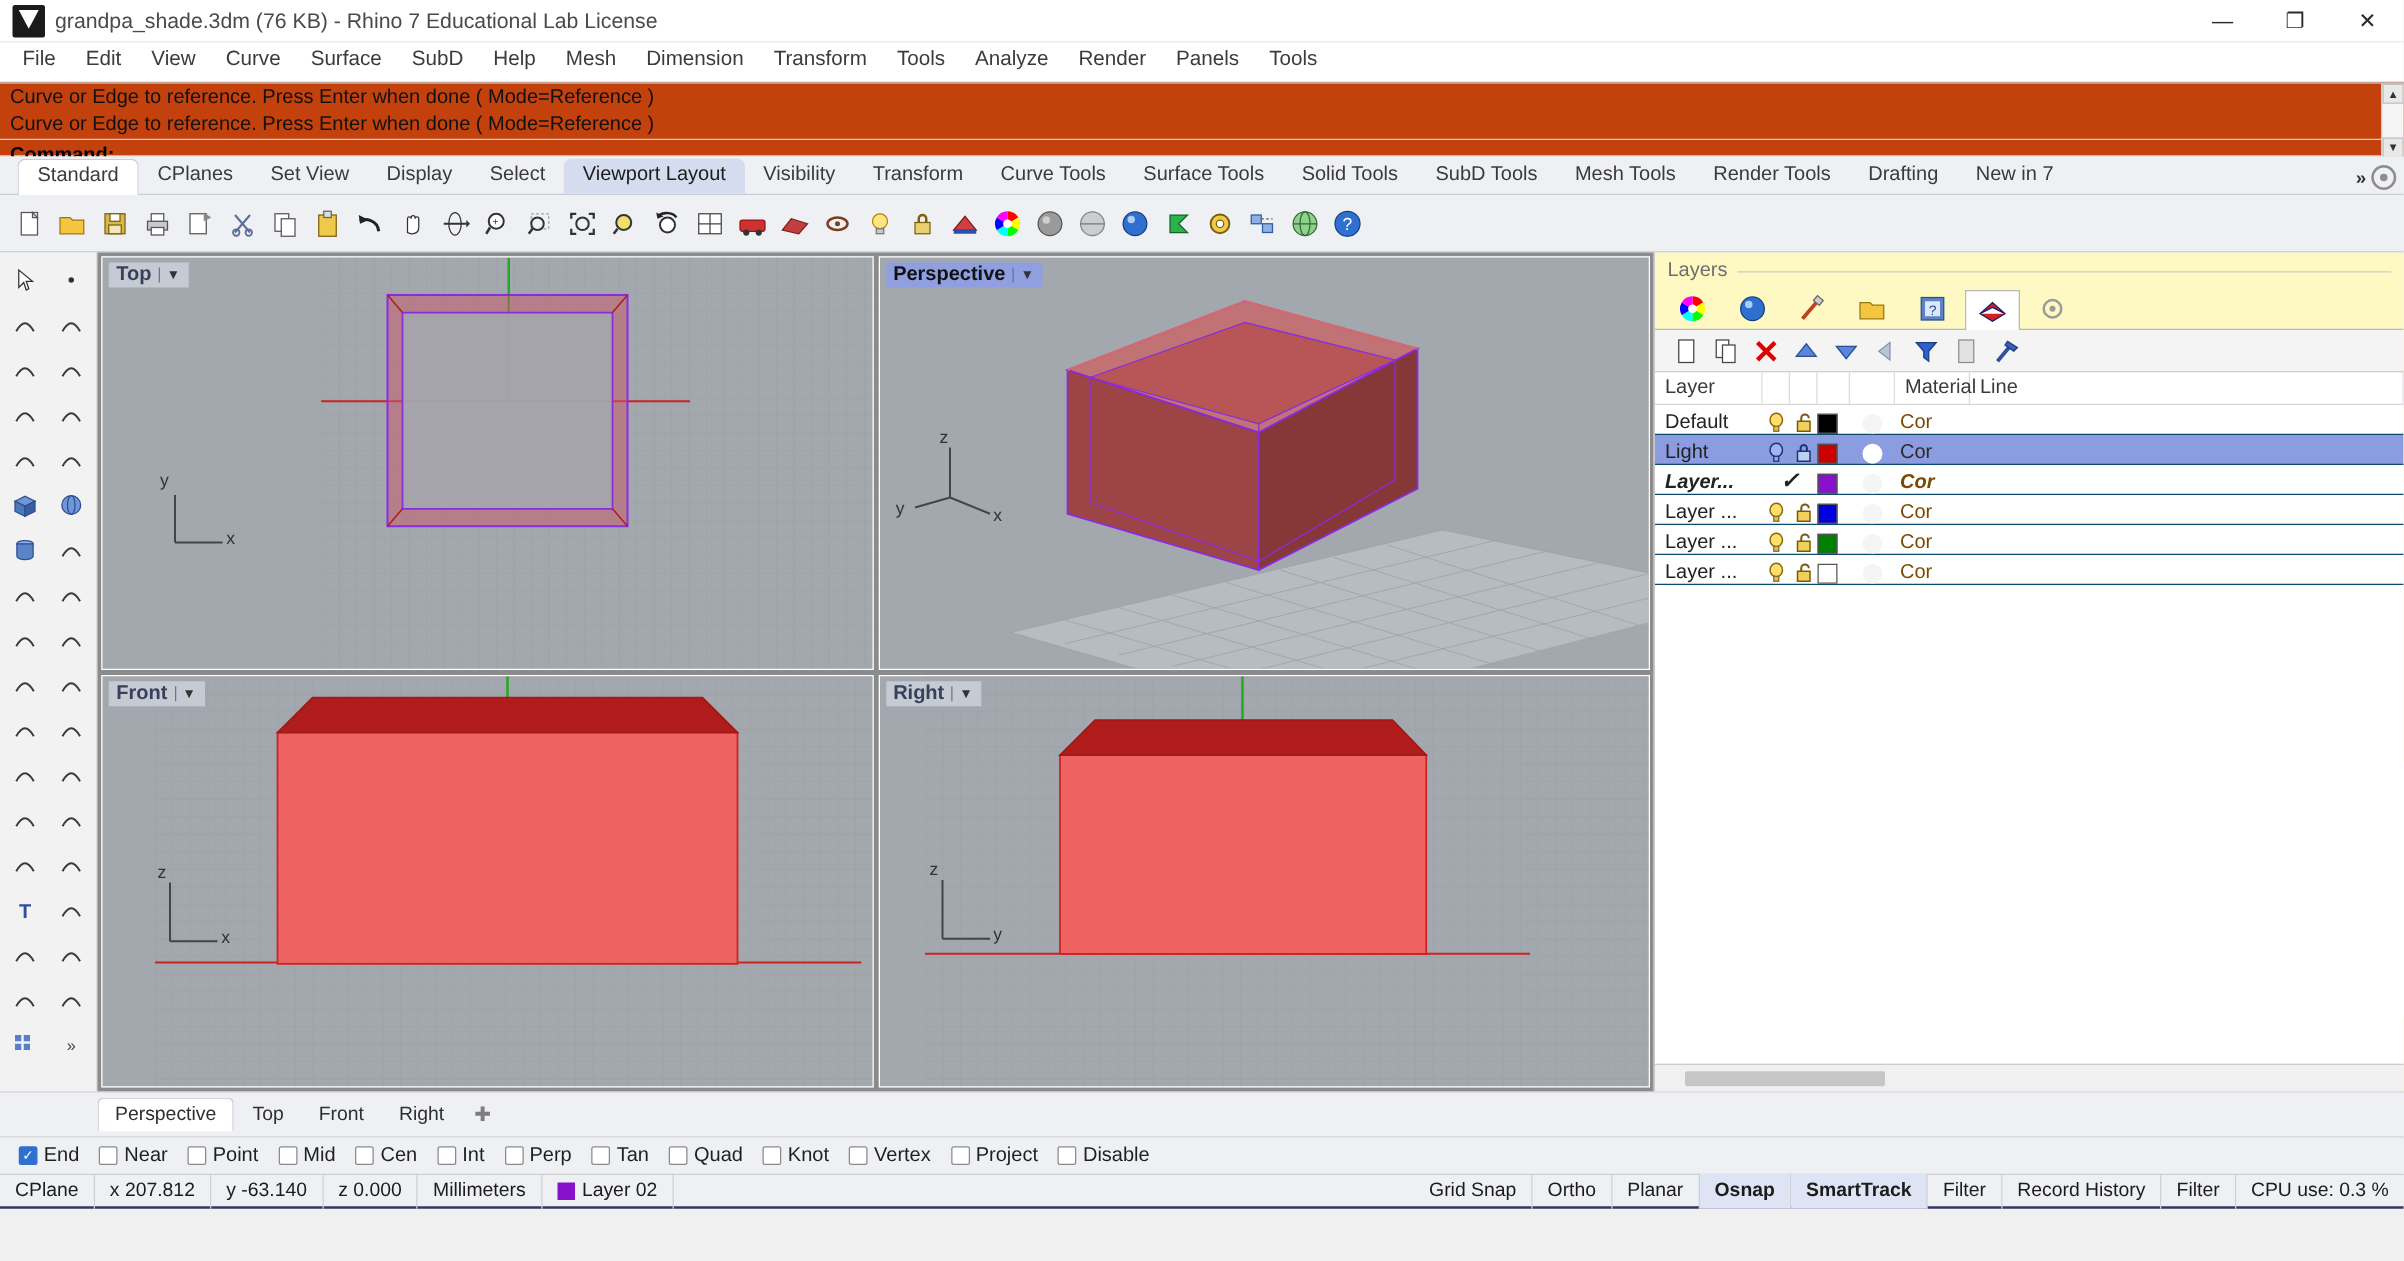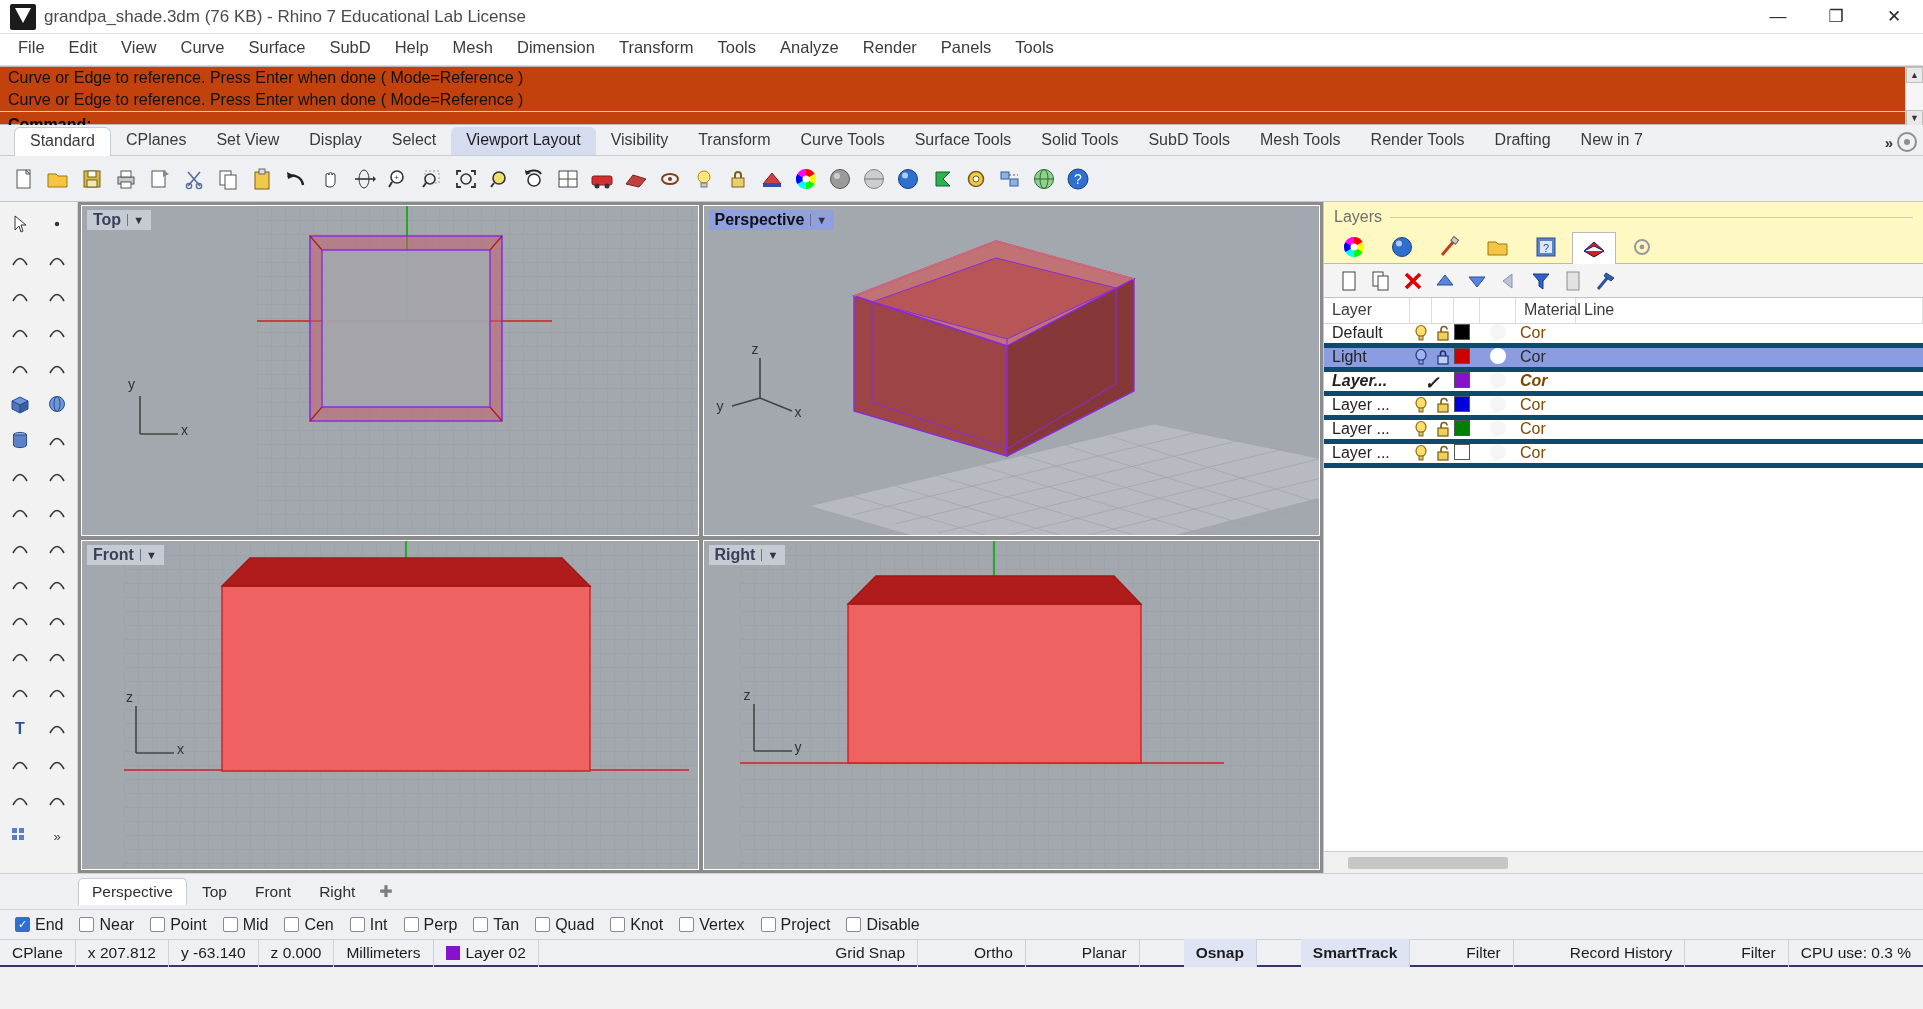--- a/index.html
+++ b/index.html
@@ -101,22 +101,22 @@
   .lpt { width:44px; height:32px; display:flex; align-items:center; justify-content:center; }
   .lpt.active { background:#fff; border:1px solid #b9b9b9; border-bottom:0;
     margin-bottom:-1px; }
   #lp-toolbar { height:34px; background:#f4f4f4; display:flex; align-items:center;
     gap:2px; padding-left:10px; border-bottom:1px solid #c3c3c3; }
   .lpb { width:30px; height:28px; display:flex; align-items:center; justify-content:center; }
   #lp-header { display:flex; background:#fff; font-size:16px; color:#3a3a3a;
     border-bottom:1px solid #d8d8d8; }
   #lp-header > div { padding:3px 0 4px 8px; border-right:1px solid #dcdcdc; }
   #lp-list { flex:1; background:#fff; overflow:hidden; }
-  .lrow { display:flex; align-items:flex-start; height:24px; font-size:16px;
-    color:#222; border-bottom:5px solid #0c4a6e; }
+  .lrow { display:flex; align-items:flex-end; height:24px; font-size:16px;
+    color:#222; border-bottom:1px solid #0c4a6e; }
   .lrow.sel { background:#8b9de0; }
   .lrow.cur { font-weight:bold;font-style:italic; }
   .lc-name { width:86px; padding-left:8px; white-space:nowrap; overflow:hidden; }
   .lc-on, .lc-lock { width:22px; display:flex; align-items:center; justify-content:center; }
   .lc-col { width:26px; display:flex; align-items:center; }
   .swatch { width:16px; height:16px; border:1px solid #555; }
   .lc-mat { width:36px; display:flex; align-items:center; justify-content:center; }
   .matdot { width:16px; height:16px; border-radius:50%; background:#f5f5f5; }
   .lc-lt { padding-left:4px; }
   #lp-scroll { height:22px; background:#f0f0f0; border-top:1px solid #ccc;
@@ -1039,21 +1039,21 @@
   <div class="sb">CPlane</div>
   <div class="sb">x 207.812</div>
   <div class="sb">y -63.140</div>
   <div class="sb">z 0.000</div>
   <div class="sb">Millimeters</div>
   <div class="sb" style="gap:6px;">
     <span id="sb-layer-sw" style="width: 14px; height: 14px; display: inline-block; background: rgb(136, 17, 204);"></span>
     <span>Layer 02</span>
   </div>
   <div id="sb-spacer"></div>
-  <div id="sb-toggles" style="display:flex;gap:44px;">
+  <div id="sb-toggles" style="display:flex;">
       <div class="sb">Grid Snap</div>
       <div class="sb">Ortho</div>
       <div class="sb">Planar</div>
       <div class="sb hl">Osnap</div>
       <div class="sb hl">SmartTrack</div>
       <div class="sb">Filter</div>
       <div class="sb">Record History</div>
       <div class="sb">Filter</div>
     </div>
   <div class="sb nb">CPU use: 0.3 %</div>

